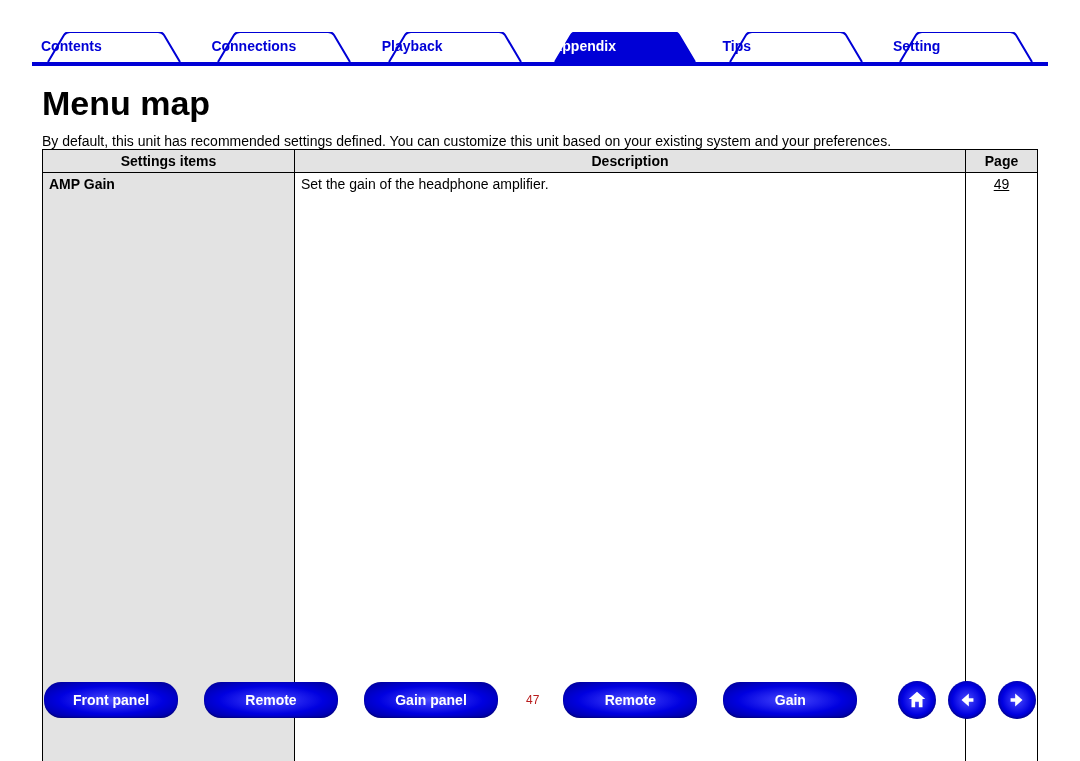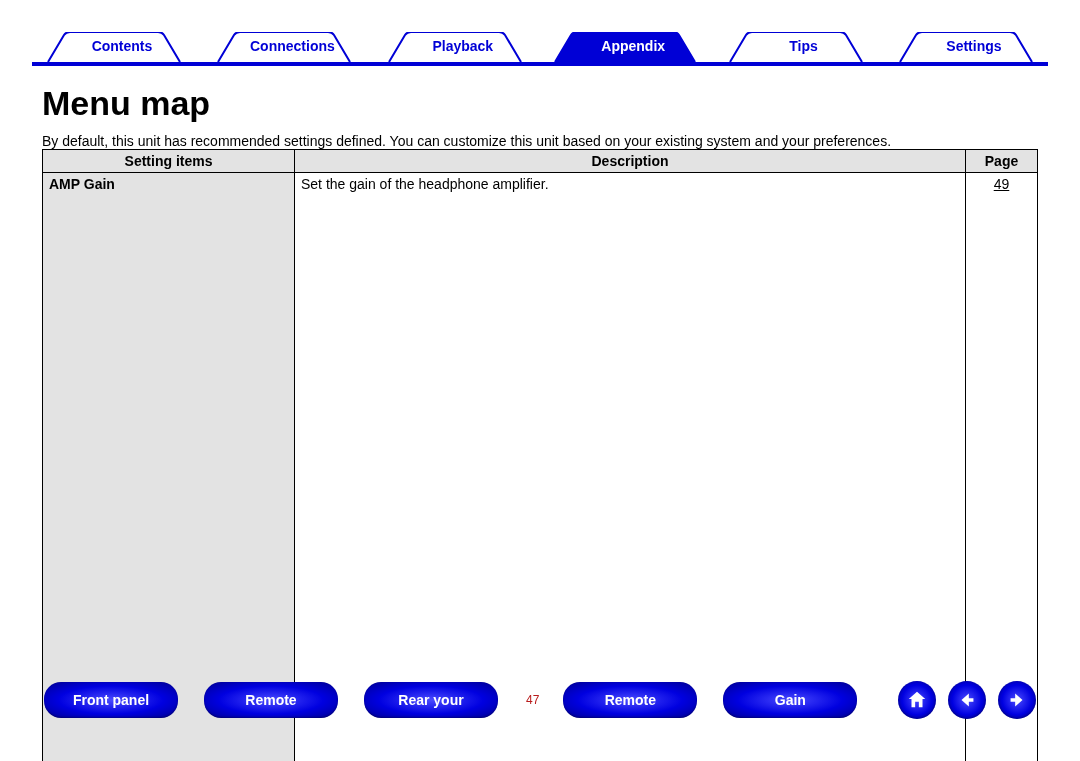--- a/index.html
+++ b/index.html
@@ -36,23 +36,23 @@
     width: 160px;
     height: 30px;
     margin: 0 2px;
   }
   .tab svg {
     position: absolute;
     inset: 0;
   }
   .tab .label {
     position: absolute;
-    left: 16px; right: 0;
+    left: 7px; right: 0;
     top: 6px;
-    text-align: center;
+    text-align: left;
     font-weight: bold;
     font-size: 14px;
     color: #0000d6;
     pointer-events: none;
   }
   .tab.active .label {
     color: #fff;
   }
 
   
@@ -184,58 +184,58 @@
       <svg viewBox="0 0 160 30" preserveAspectRatio="none">
         <path d="M14 30 L30 3 Q32 0 36 0 L124 0 Q128 0 130 3 L146 30" fill="#fff" stroke="#0000d6" stroke-width="2"></path>
       </svg>
       <span class="label">Tips</span>
     </div>
 
     <div class="tab">
       <svg viewBox="0 0 160 30" preserveAspectRatio="none">
         <path d="M14 30 L30 3 Q32 0 36 0 L124 0 Q128 0 130 3 L146 30" fill="#fff" stroke="#0000d6" stroke-width="2"></path>
       </svg>
-      <span class="label">Settings</span>
+      <span class="label">Setting</span>
     </div>
 
   </div>
 
   <div class="content">
     <h1 class="title">Menu map</h1>
     <div class="intro">By default, this unit has recommended settings defined. You can customize this unit based on your existing system and your preferences.</div>
 
     <table class="menu">
       <colgroup>
           <col class="c1">
           <col class="c2">
           <col class="c3">
         </colgroup>
       <thead>
         <tr>
-          <th>Setting items</th>
+          <th>Settings items</th>
           <th>Description</th>
           <th>Page</th>
         </tr>
       </thead>
       <tbody>
         <tr>
           <td class="item">AMP Gain</td>
           <td>Set the gain of the headphone amplifier.</td>
           <td class="page"><span>49</span></td>
         </tr>
 
       </tbody>
     </table>
 
   </div>
 
   <div class="bottombar">
     <span class="pill">Front panel</span>
     <span class="pill">Remote</span>
-    <span class="pill">Rear your</span>
+    <span class="pill">Gain panel</span>
     <span class="pagenum">47</span>
     <span class="pill">Remote</span>
     <span class="pill">Gain</span>
     <span class="spacer"></span>
 
     <span class="circle">
       <svg viewBox="0 0 24 24">
         <path d="M12 3 L21 11 H18 V20 H14 V14 H10 V20 H6 V11 H3 Z" fill="#fff"></path>
       </svg>
     </span>

